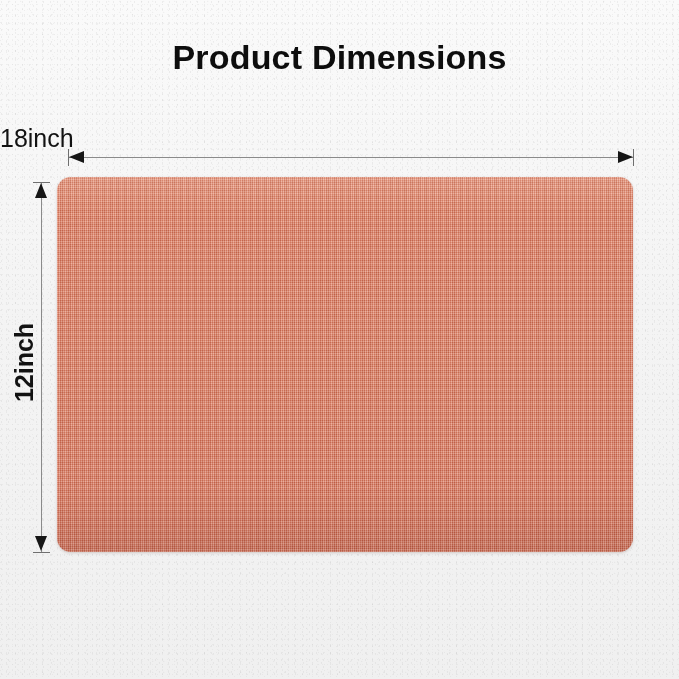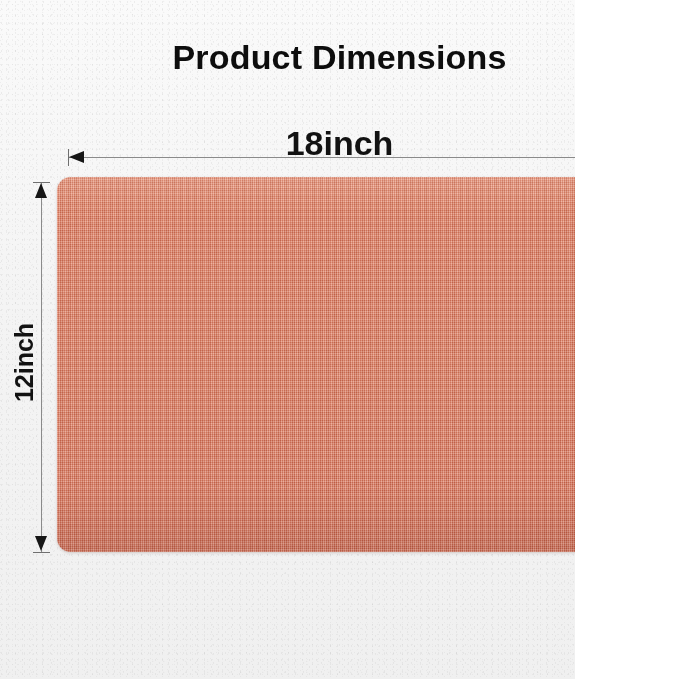--- a/index.html
+++ b/index.html
@@ -4,21 +4,21 @@
 <title>Product Dimensions</title>
 <style>
   html, body {
     margin: 0;
     padding: 0;
     background: #ffffff;
   }
 
   #canvas {
     position: relative;
-    width: 575px;
+    width: 679px;
     height: 679px;
     overflow: hidden;
     font-family: "Liberation Sans", sans-serif;
     background-color: #f7f7f7;
     
     background-image:
       radial-gradient(circle at 20% 30%, rgba(180,180,180,0.20) 0.6px, transparent 0.9px),
       radial-gradient(circle at 70% 65%, rgba(170,170,170,0.18) 0.6px, transparent 0.9px),
       radial-gradient(circle at 45% 85%, rgba(190,190,190,0.16) 0.5px, transparent 0.8px),
       radial-gradient(circle at 88% 12%, rgba(175,175,175,0.15) 0.6px, transparent 0.9px),
@@ -111,23 +111,23 @@
     border-right: 6px solid transparent;
     border-top: 15px solid #161616;
   }
 
   
   #label-width {
     position: absolute;
     left: 0;
     top: 124px;
     width: 679px;
-    text-align: center;
-    font-size: 34px;
-    font-weight: bold;
+    text-align: left;
+    font-size: 25px;
+    font-weight: normal;
     color: #121212;
     white-space: nowrap;
   }
   #label-height {
     position: absolute;
     left: -41px;
     top: 348px;
     width: 130px;
     text-align: center;
     font-size: 25px;

